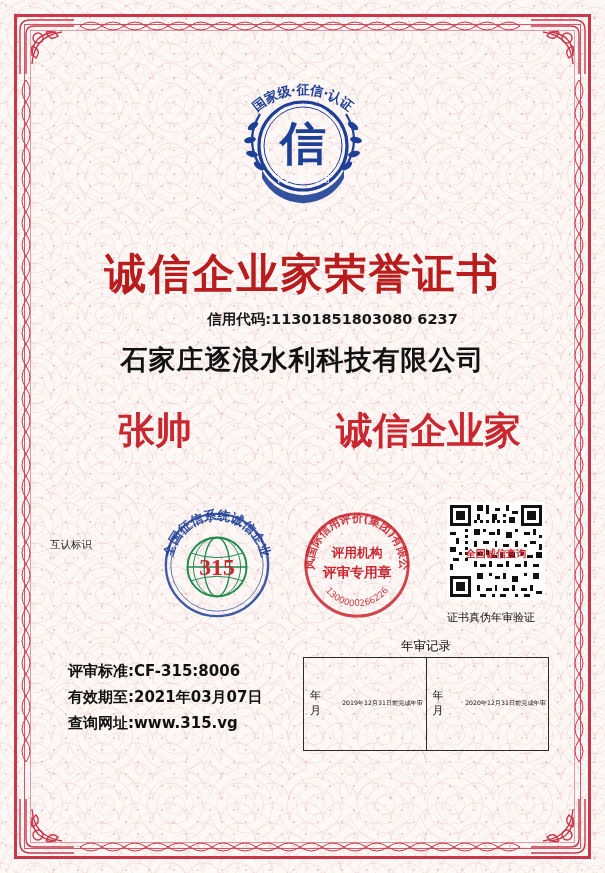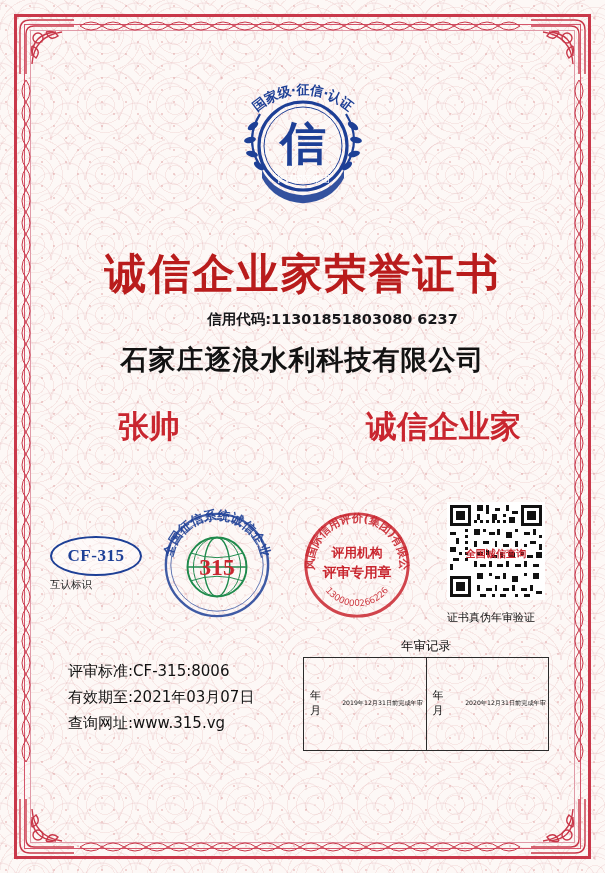--- a/index.html
+++ b/index.html
@@ -127,21 +127,21 @@
     color: #121212;
   }
   .holder-row {
     position: absolute;
     top: 368px;
     left: 40px; right: 30px;
     display: flex;
     justify-content: space-between;
     align-items: baseline;
     font-family: "DejaVu Sans", "Liberation Sans", sans-serif;
-    font-size: 31px;
+    font-size: 37px;
     font-weight: bold;
     color: #c9262f;
   }
   .holder-row .person { margin-left: 38px; }
   .holder-row .award  { margin-right: 14px; }
 
   
   .seals {
     position: absolute;
     top: 450px;
@@ -211,21 +211,21 @@
   
   .info-list {
     position: absolute;
     left: 28px;
     top: 620px;
     font-family: "DejaVu Sans", "Liberation Serif", serif;
     font-size: 15px;
     color: #111;
     line-height: 26px;
   }
-  .info-list div { white-space: nowrap; }
+  .info-list div { white-space: nowrap; font-weight: bold; }
 
   .annual-box {
     position: absolute;
     right: 16px;
     top: 600px;
     width: 246px;
   }
   .annual-title {
     text-align: center;
     font-family: "DejaVu Sans", "Liberation Sans", sans-serif;
@@ -401,23 +401,20 @@
     <div class="company-name">石家庄逐浪水利科技有限公司</div>
 
     <div class="holder-row">
       <div class="person">张帅</div>
       <div class="award">诚信企业家</div>
     </div>
 
     <div class="seals">
 
       <div class="cf-badge">
-        <div class="ellipse">
-          <span>CF-315</span>
-        </div>
         <div class="seal-caption">互认标识</div>
       </div>
 
       <svg class="seal-blue" viewBox="0 0 120 120">
         <defs>
           <path id="blueArc" d="M 14,60 A 46,46 0 1 1 106,60" fill="none"></path>
           <path id="blueArcBottom" d="M 16,62 A 44,44 0 0 0 104,62" fill="none"></path>
         </defs>
         <circle cx="60" cy="60" r="52" fill="none" stroke="#1d3f96" stroke-width="2.4" opacity=".85"></circle>
         <circle cx="60" cy="60" r="47" fill="none" stroke="#1d3f96" stroke-width="1" opacity=".7"></circle>

